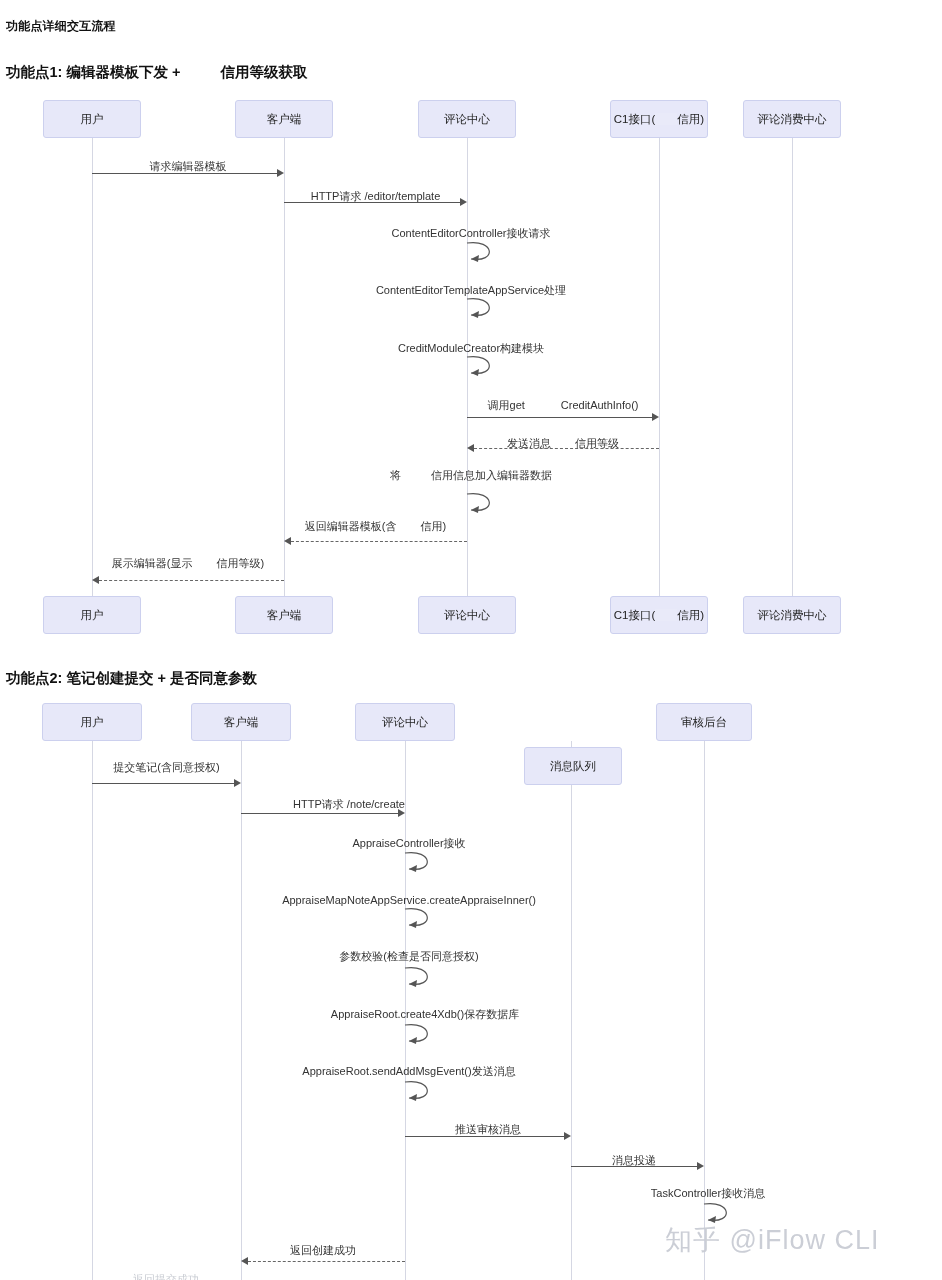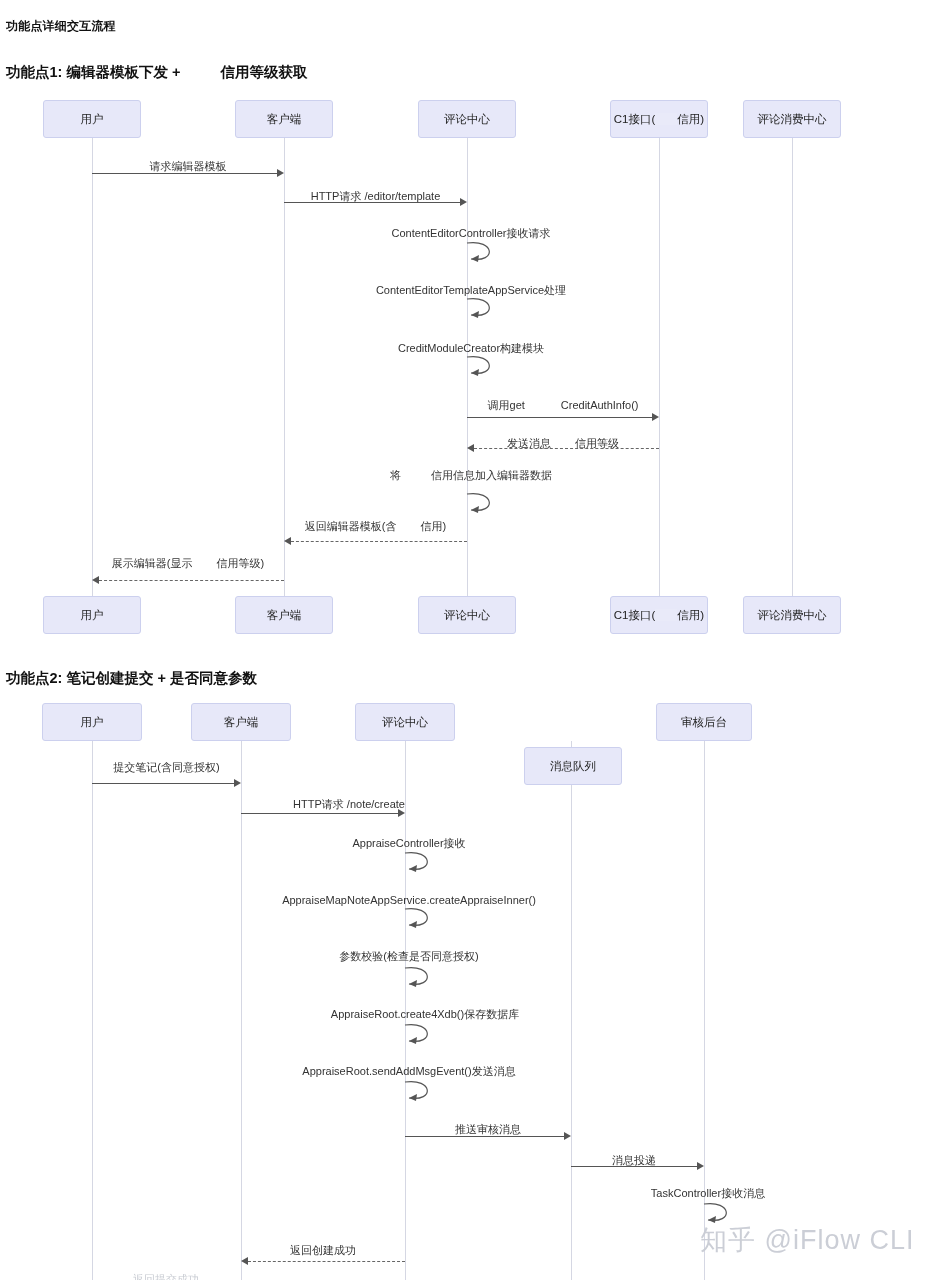--- a/index.html
+++ b/index.html
@@ -265,17 +265,17 @@
       <div class="msglabel" style="left: 708px; top: 1186px;">TaskController接收消息</div>
       <div class="selfloop" style="left: 692px; top: 1200px; width: 54px; height: 26px;"><svg width="54" height="26" viewBox="0 0 54 26">
           <path d="M12 4 C 40 0, 42 24, 16 20" fill="none" stroke="#555" stroke-width="1.2"></path>
           <path d="M16 20 L 24 16 L 23 23 Z" fill="#555"></path>
         </svg></div>
       <div class="msglabel" style="left: 323px; top: 1243px; text-align: right;">返回创建成功</div>
       <div class="arrow-line dashed" style="left: 248px; top: 1261px; width: 157px;"></div>
       <div class="arrow-head left" style="left: 241px; top: 1257px;"></div>
     </div>
 
-  <div class="watermark" style="left:700px; top:1222px;">知乎 @iFlow CLI</div>
+  <div class="watermark" style="left:665px; top:1222px;">知乎 @iFlow CLI</div>
 
   <div class="cutoff-text" style="left:166px; top:1272px;">返回提交成功</div>
 
 </div>
 
 </body></html>

